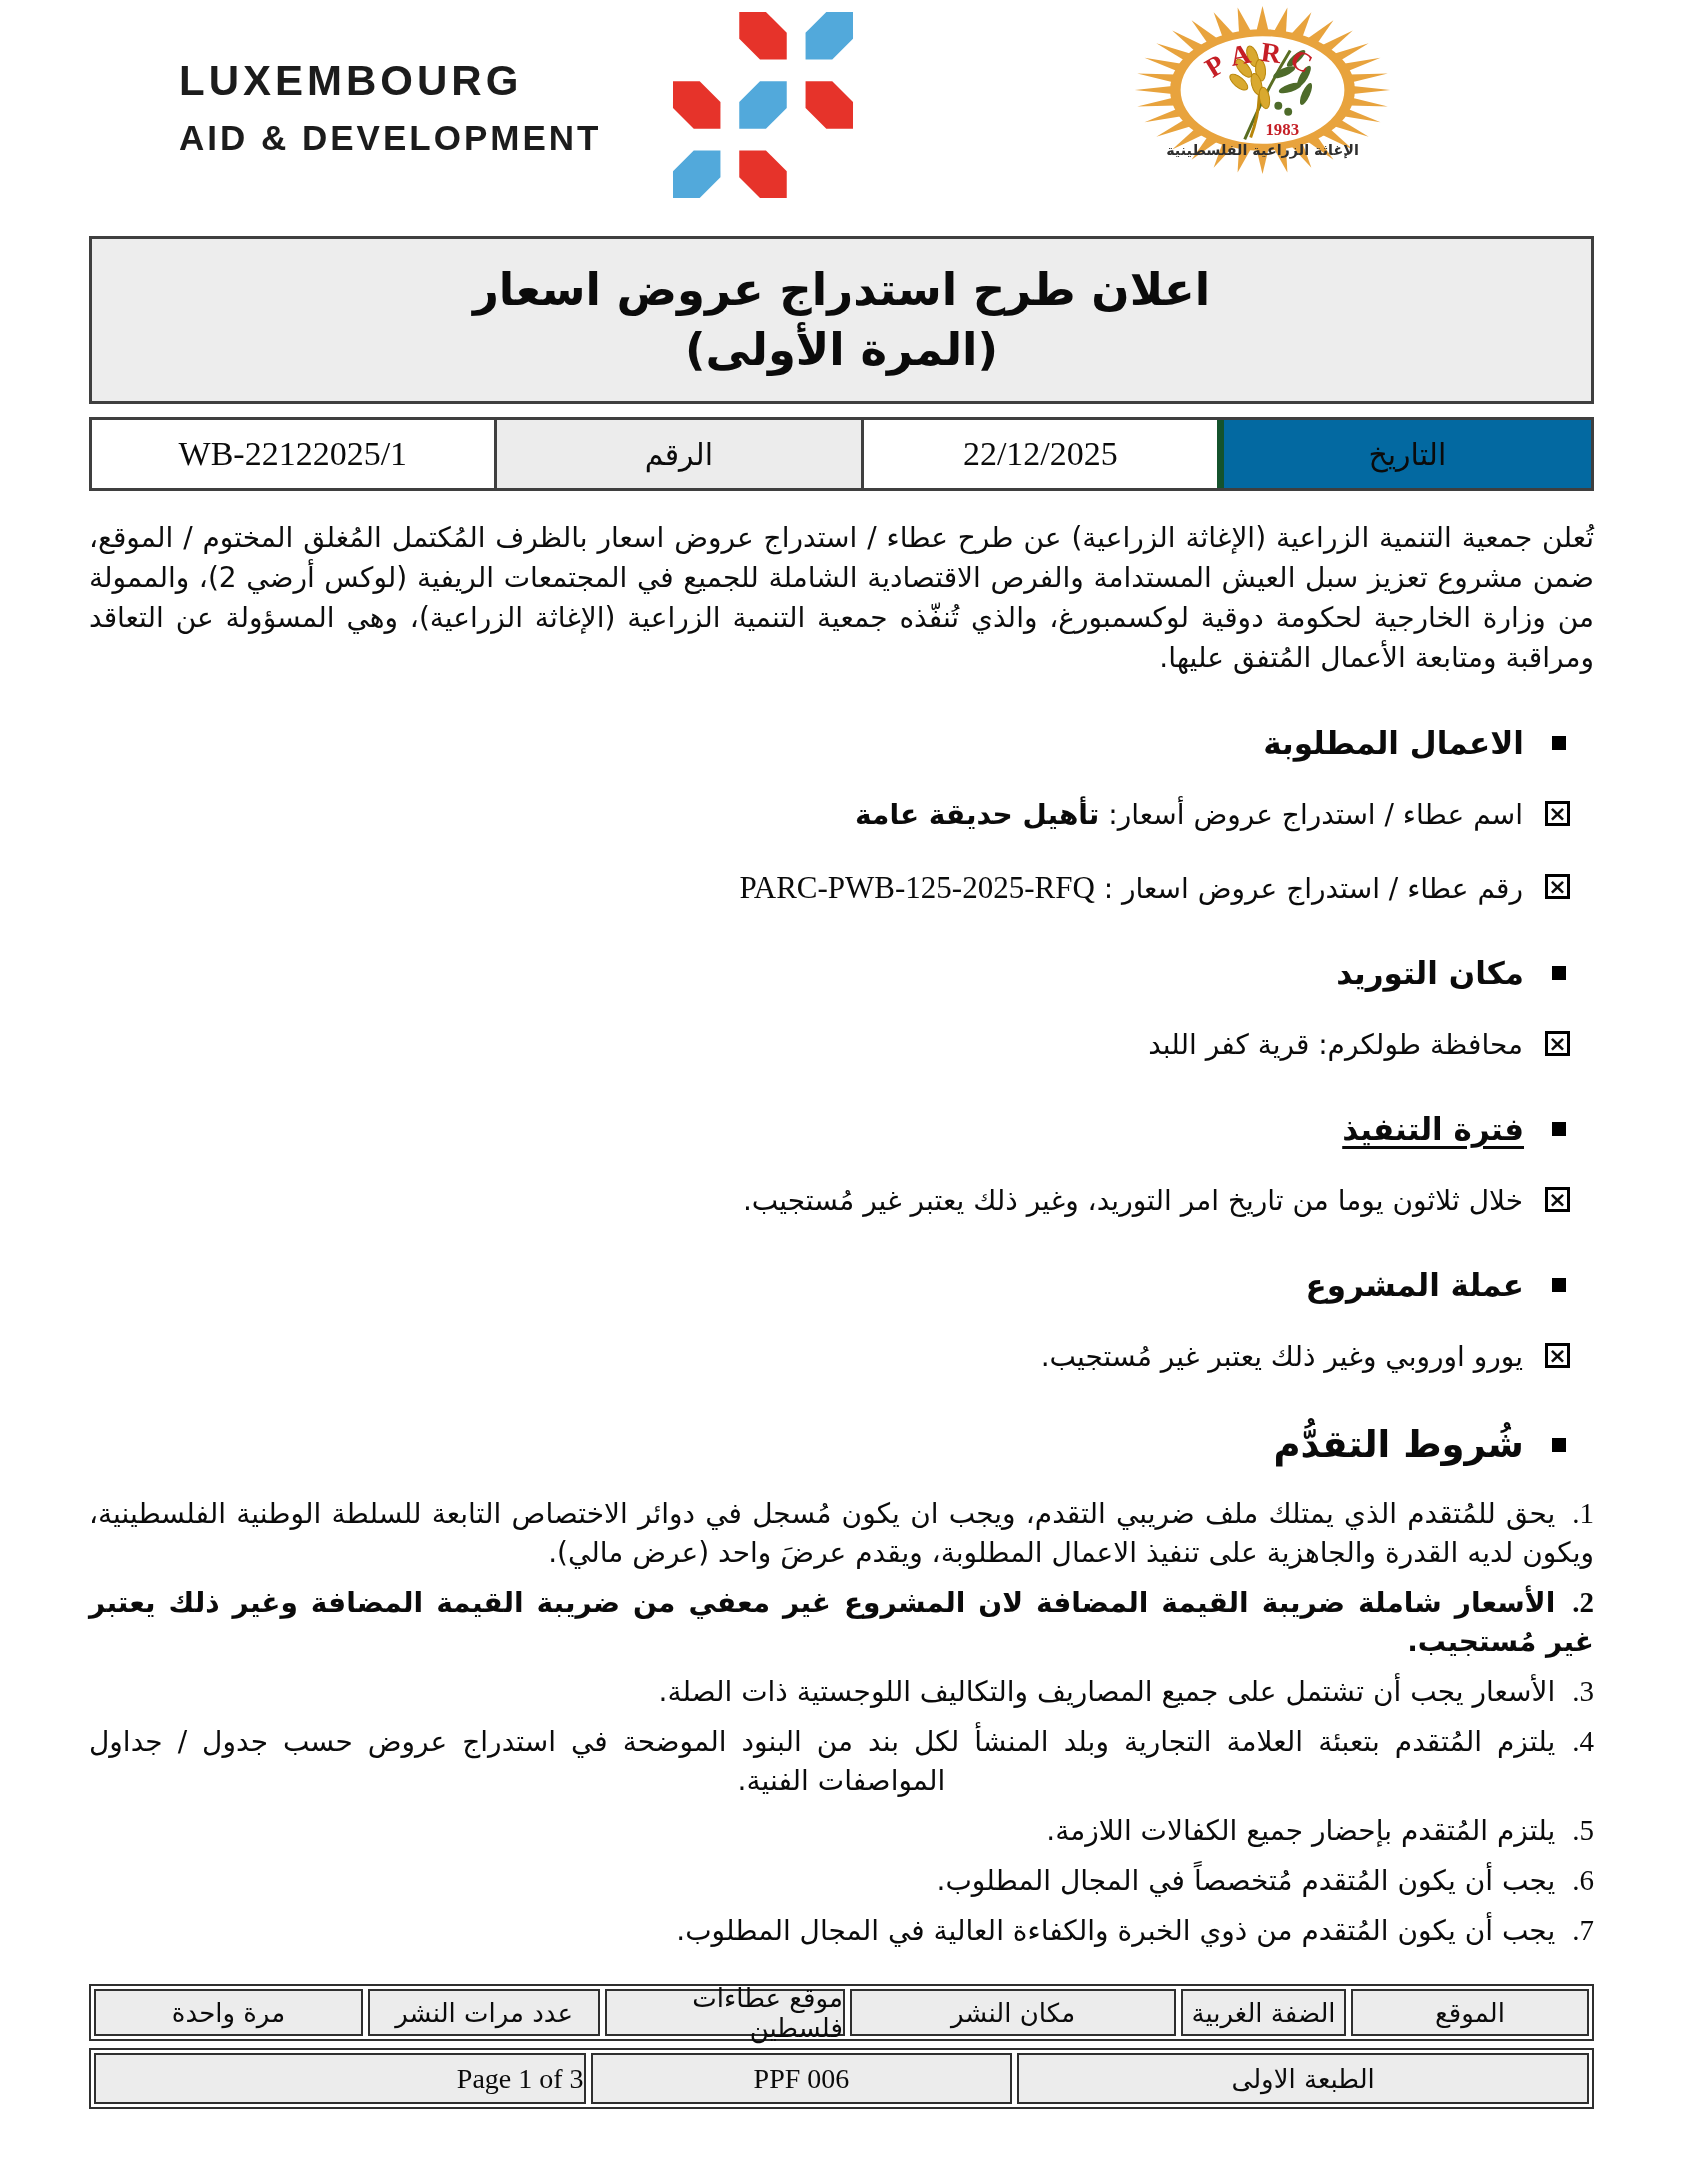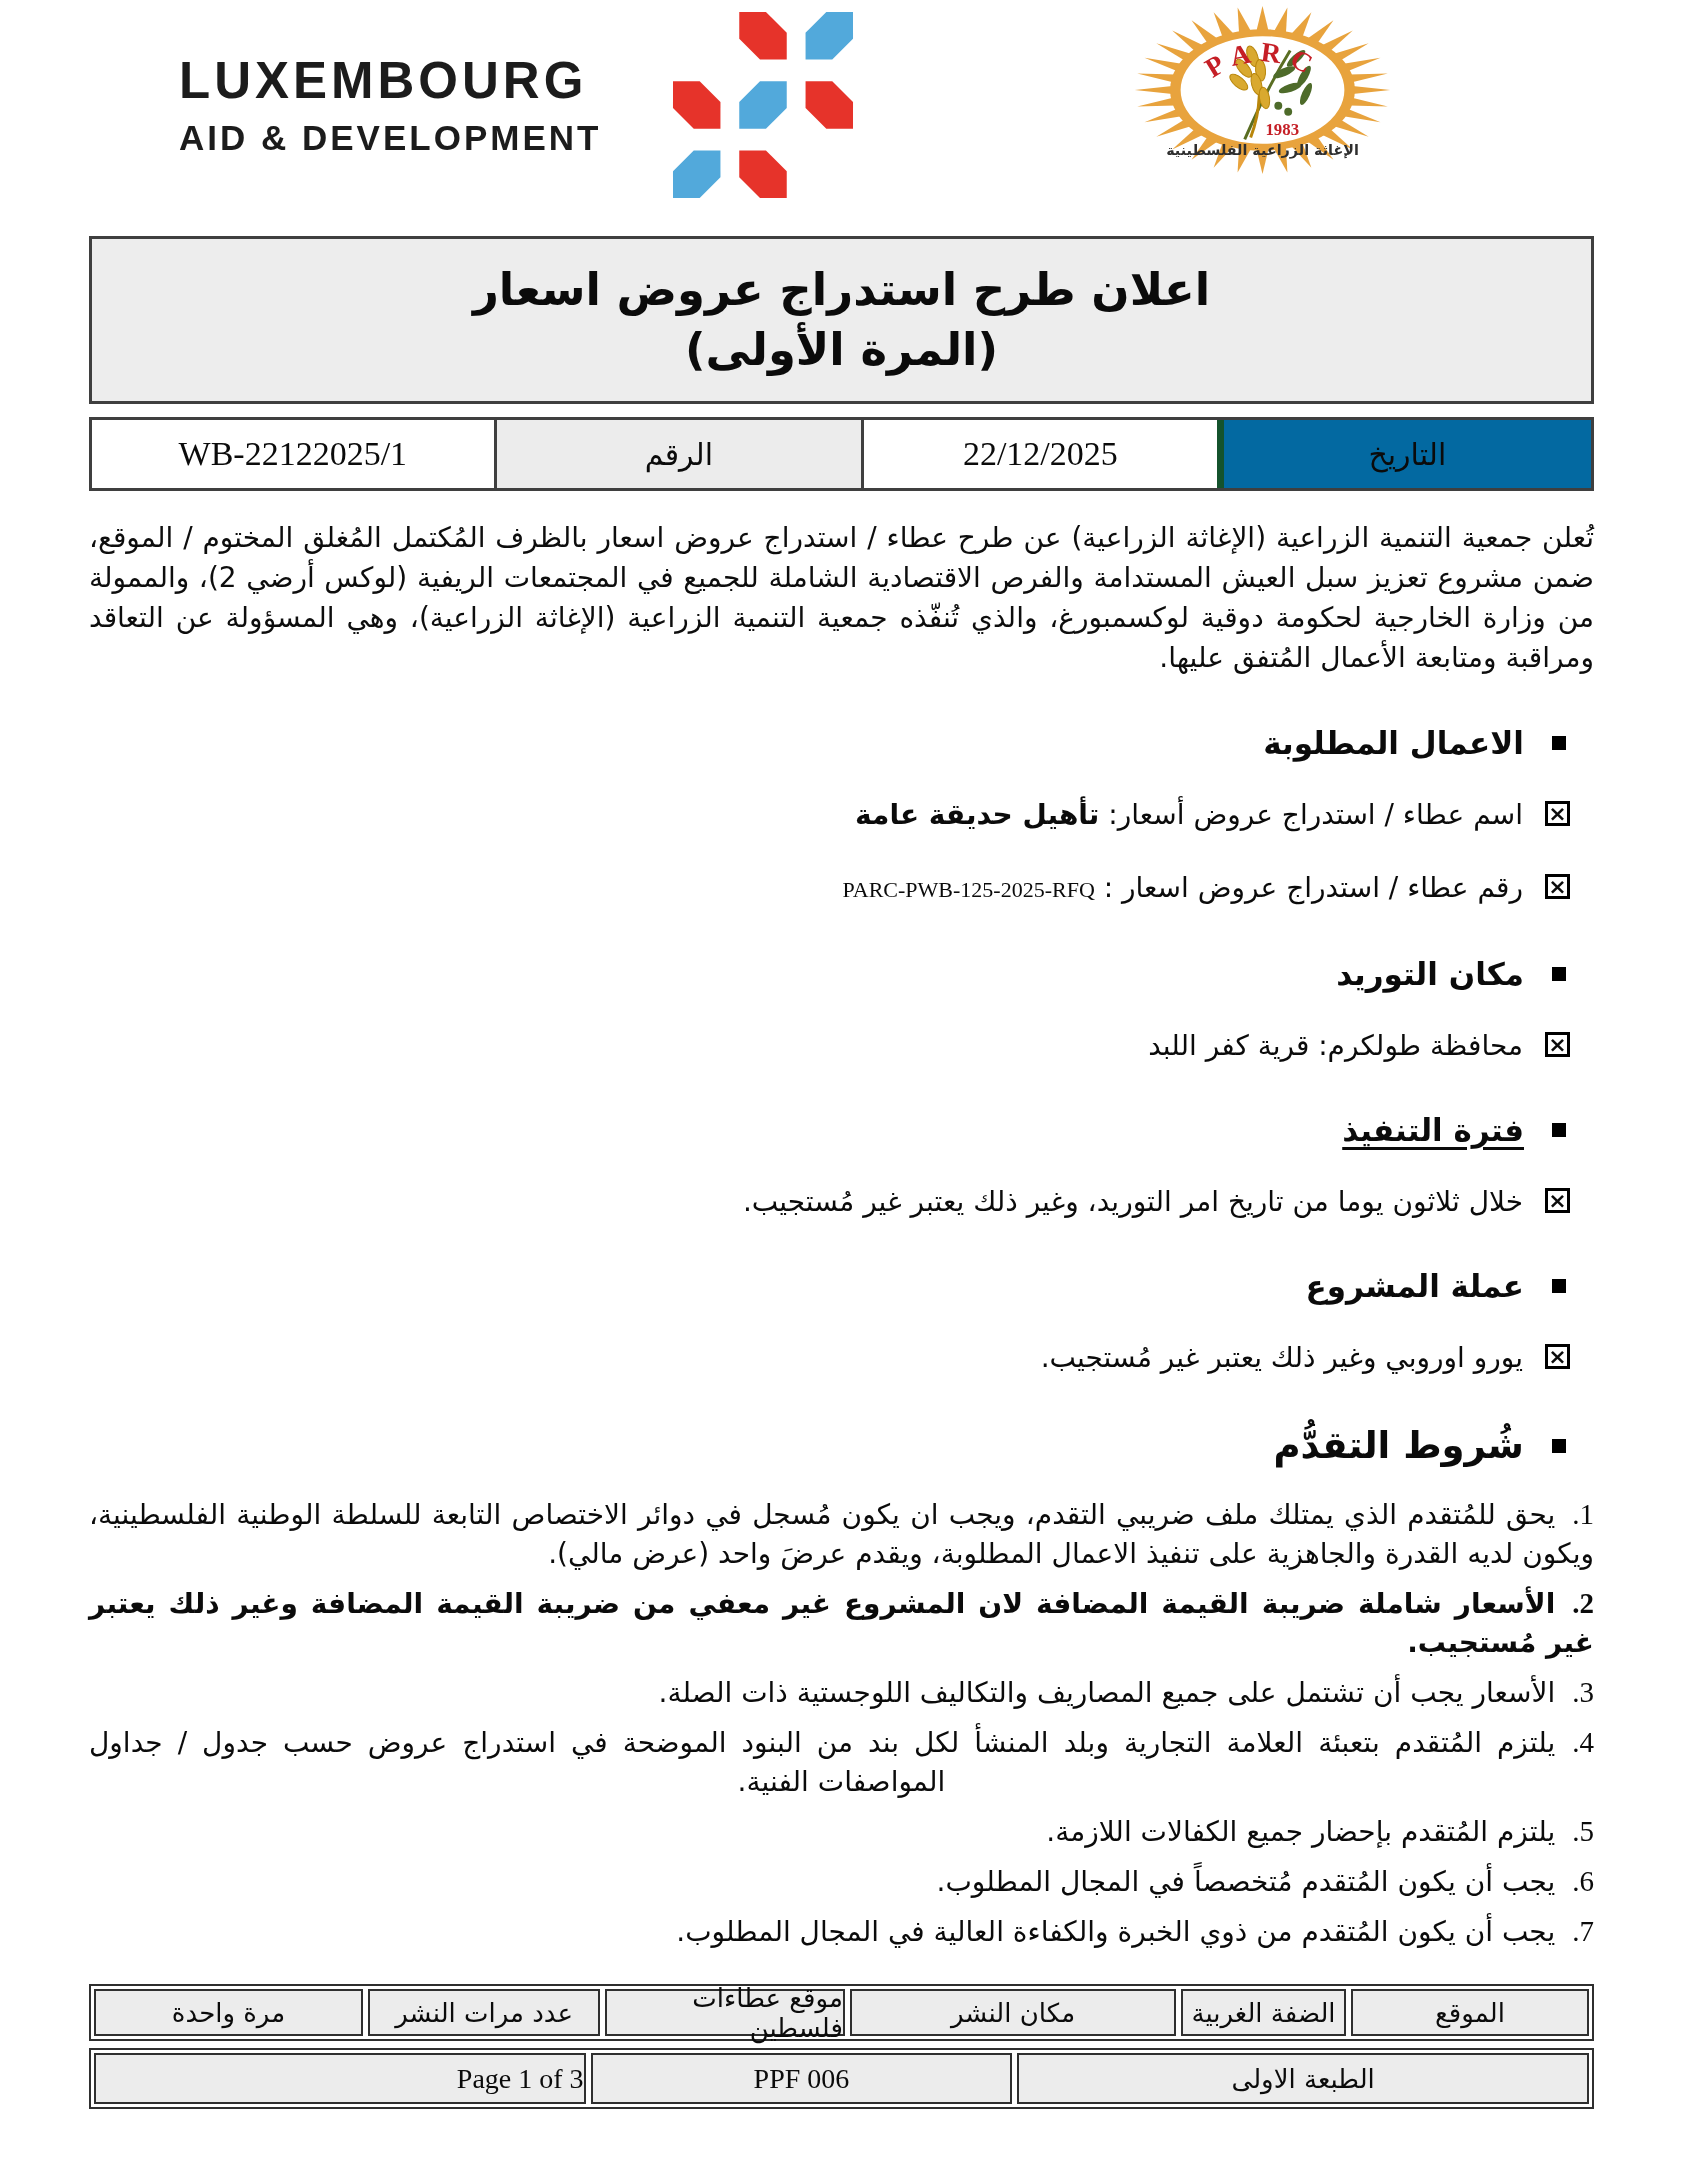--- a/index.html
+++ b/index.html
@@ -6,21 +6,21 @@
   html,body { background:#ffffff; }
   body {
     width:1683px; height:2178px; position:relative; overflow:hidden;
     font-family:"DejaVu Sans", sans-serif; color:#0b0b0b;
   }
   .latin { font-family:"Liberation Serif", serif; }
 
   
   .header { position:absolute; top:0; left:0; width:1683px; height:226px; }
   .lux-text { position:absolute; left:179px; top:55px; font-family:"Liberation Sans", sans-serif; color:#1c1c1c; }
-  .lux-line1 { font-size:51px; font-weight:800; letter-spacing:4px; line-height:51px; }
+  .lux-line1 { font-size:42px; font-weight:800; letter-spacing:4px; line-height:51px; }
   .lux-line2 { font-size:35px; font-weight:800; letter-spacing:3px; line-height:35px; margin-top:14px; }
   .lux-shapes { position:absolute; left:671px; top:10px; }
   .parc-logo { position:absolute; left:1125px; top:4px; }
 
   
   .page { position:absolute; left:89px; top:236px; width:1505px; }
   .title-box {
     border:3px solid #3f3f3f; background:#ededed; height:168px;
     display:flex; flex-direction:column; align-items:center; justify-content:center;
     text-align:center;
@@ -54,21 +54,21 @@
   .sec-title.underlined { text-decoration:underline; text-decoration-thickness:3px; text-underline-offset:6px; }
   .sec-title.big { font-size:37px; }
 
   .sec-item { direction:rtl; display:flex; align-items:flex-start; margin-top:35px; padding-right:24px; font-size:28px; line-height:38px; }
   .cbx {
     flex:0 0 auto; width:25px; height:25px; border:3px solid #000; margin-left:22px; margin-top:5px;
     display:inline-flex; align-items:center; justify-content:center;
     font-size:22px; font-weight:bold; line-height:1;
   }
   .sec-item .val-bold { font-weight:bold; }
-  .sec-item .latin { font-size:22px; }
+  .sec-item .latin { font-size:31px; }
 
   
   .conds { margin-top:28px; direction:rtl; }
   .cond { text-align:justify; font-size:28px; line-height:39px; margin-bottom:11px; }
   .cond-num { font-family:"Liberation Serif", serif; font-size:29px; margin-left:17px; }
   .cond.bold, .cond.bold .cond-num { font-weight:bold; }
   .cond.center-last { text-align-last:center; }
 
   
   .footer { position:absolute; left:89px; top:1984px; width:1505px; }

